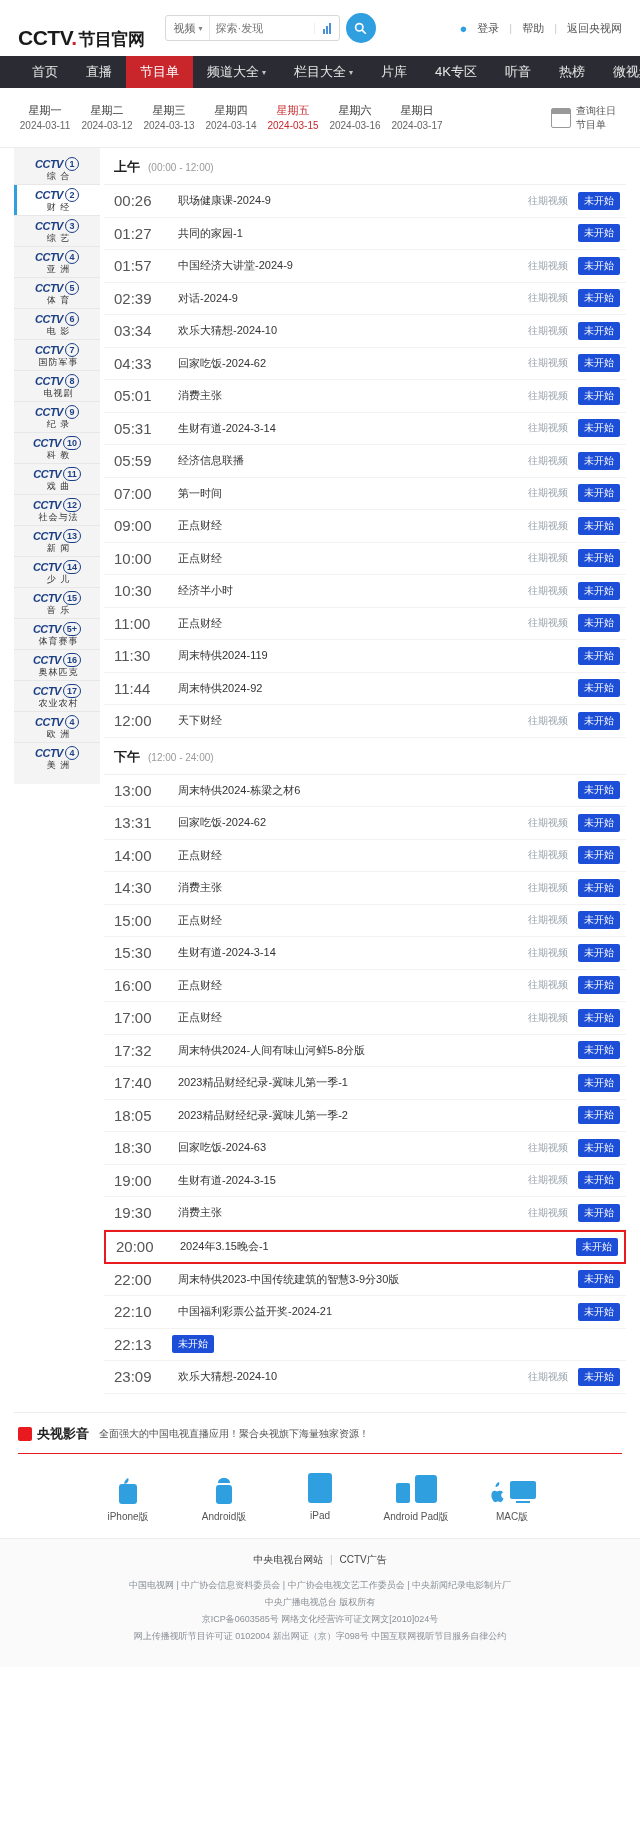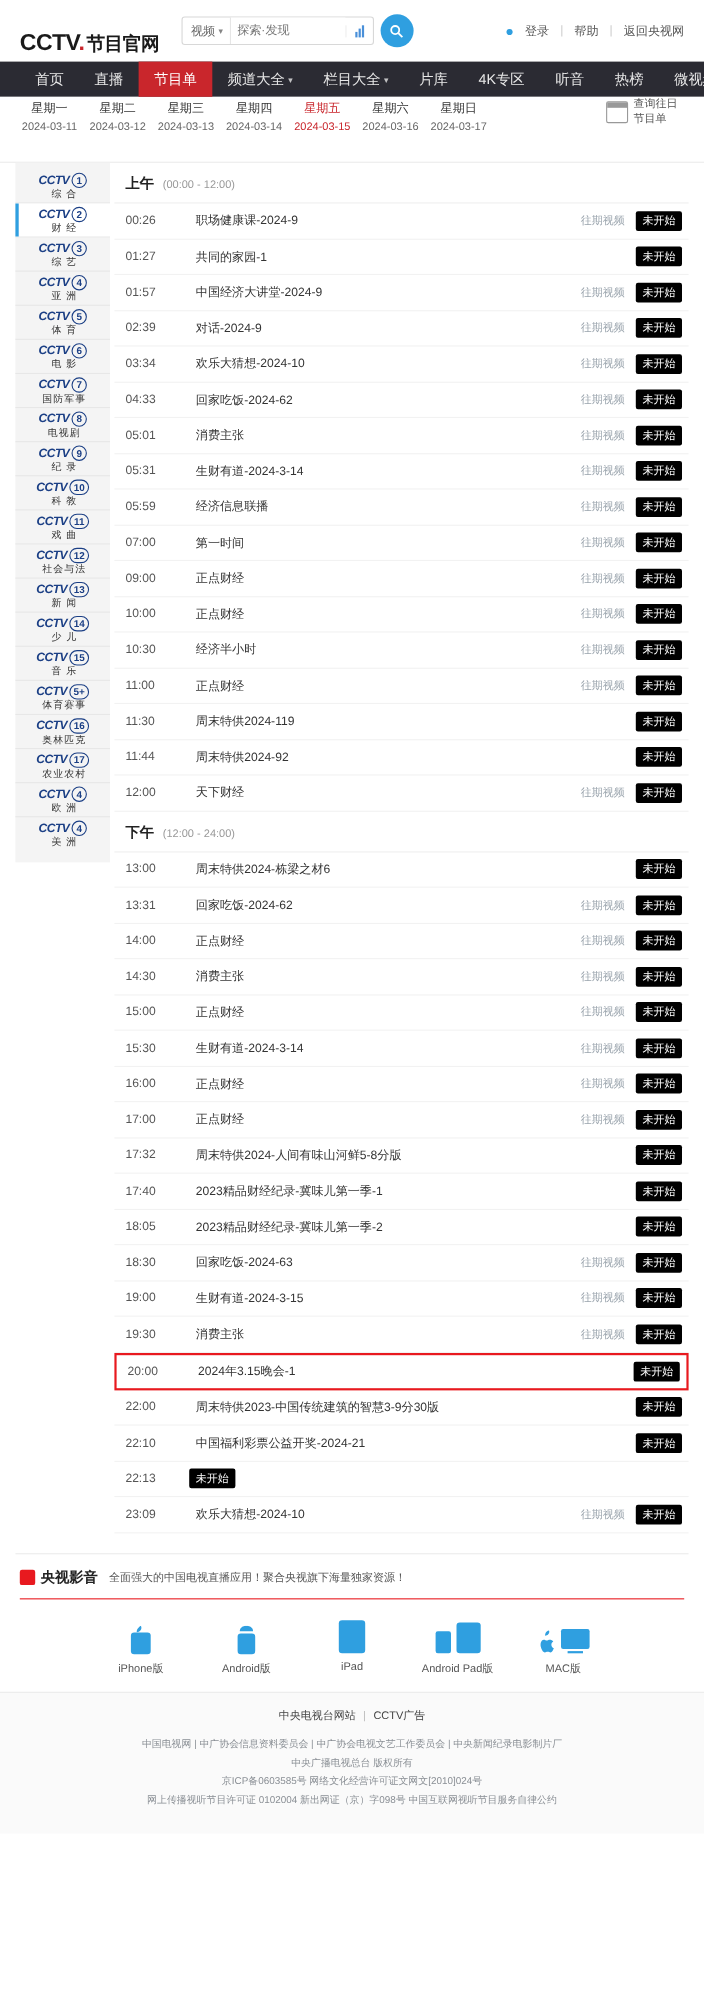--- a/index.html
+++ b/index.html
@@ -65,21 +65,21 @@
     font-size: 13px;
   }
   .nav .item {
     padding: 0 14px; display: flex; align-items: center; gap: 3px; white-space: nowrap;
   }
   .nav .item.active { background: #c9262c; color: #fff; }
   .caret { font-size: 8px; opacity: .8; }
 
   
   .datestrip {
-    display: flex; align-items: flex-start;
+    display: flex; align-items: center;
     height: 60px;
     border-bottom: 1px solid #ececec;
     padding: 0 14px;
     background: #fff;
   }
   .dateitem {
     width: 62px; text-align: center; line-height: 1.5; color: #666; font-size: 10px;
     padding: 3px 0;
   }
   .dateitem .wd { font-size: 11px; color: #333; }
@@ -129,25 +129,25 @@
   .daypart .t { font-size: 13px; color: #222; font-weight: bold; }
   .daypart .r { font-size: 10px; color: #999; }
 
   .row {
     display: flex; align-items: center;
     height: 32.5px;
     padding: 0 6px 0 10px;
     border-bottom: 1px solid #f2f2f2;
     position: relative;
   }
-  .row .time { width: 48px; flex: 0 0 48px; color: #555; font-size: 11px; }
+  .row .time { width: 48px; flex: 0 0 48px; color: #555; font-size: 15px; }
   .row .title { flex: 1 1 auto; color: #333; font-size: 11px; padding-left: 16px; }
   .row .replay { color: #9aa4ad; font-size: 10px; margin-right: 10px; white-space: nowrap; }
   .row .status {
-    background: #000000; color: #fff; font-size: 10px;
+    background: #1d4ed8; color: #fff; font-size: 10px;
     padding: 2px 6px; border-radius: 2px; white-space: nowrap;
   }
   .row.highlight { border: 2px solid #e8191f; height: 34px; }
 
   
   .promo { margin: 18px 14px 0; border-top: 1px solid #ececec; }
   .promohead { display: flex; align-items: center; gap: 10px; padding: 12px 4px 10px; }
   .promohead .brand { display:flex; align-items:center; gap:5px; font-size:13px; font-weight:bold; color:#222;}
   .brandmark { width:14px;height:14px;background:#e8191f;border-radius:2px;}
   .promohead .txt { font-size: 10px; color: #555; }

